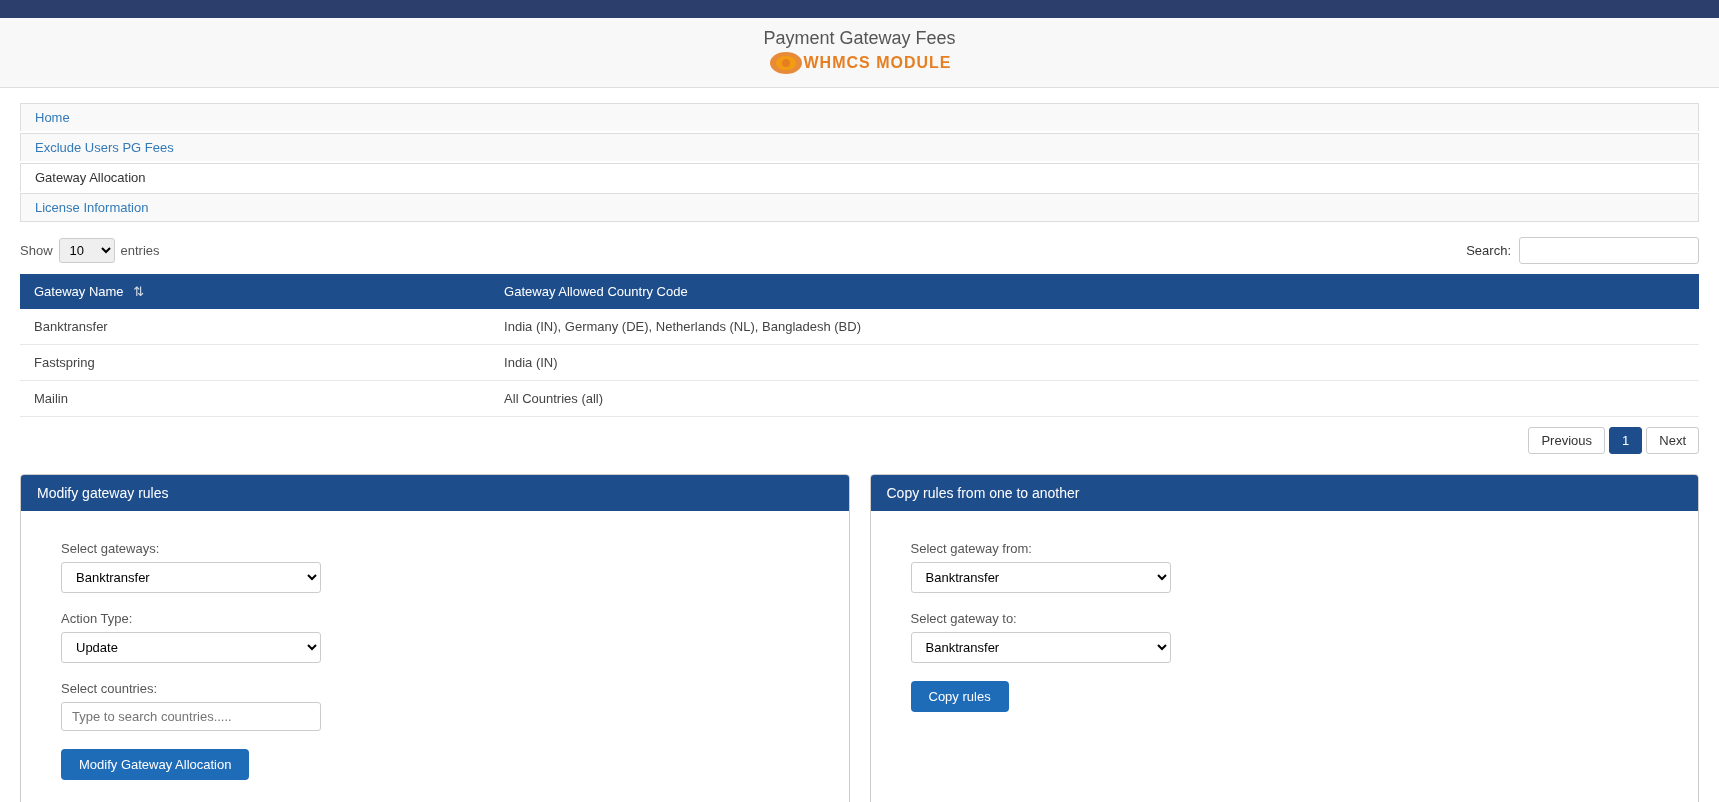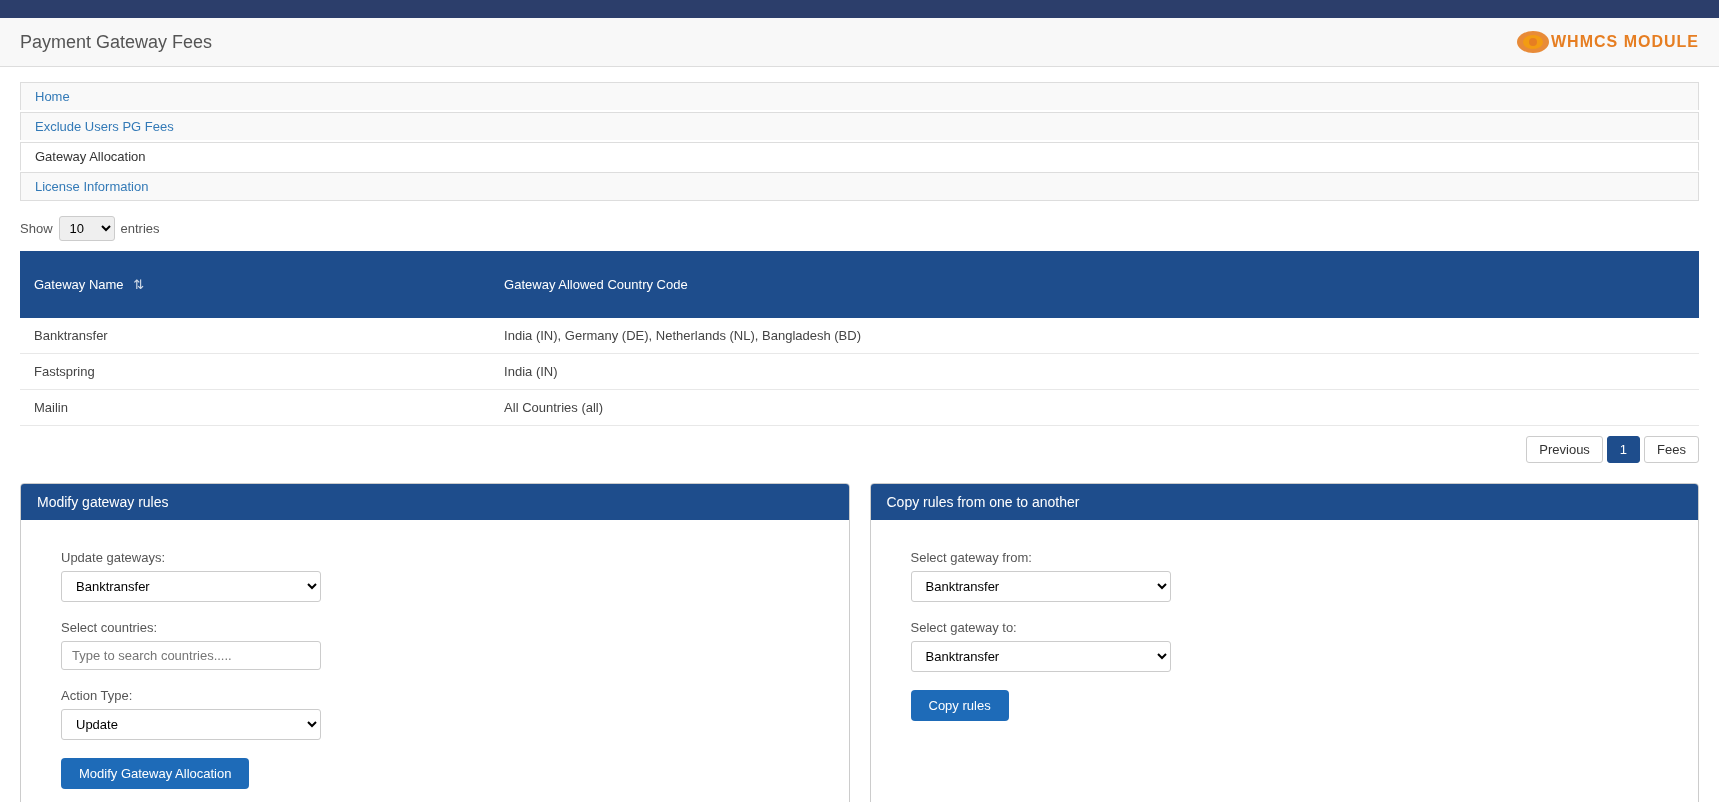--- a/index.html
+++ b/index.html
@@ -10,20 +10,21 @@
       height: 18px;
     }
 
     .header {
       background: #f8f8f8;
       border-bottom: 1px solid #ddd;
       padding: 10px 20px;
       display: flex;
       justify-content: space-between;
       align-items: center;
+      flex-direction: column;
     }
 
     .header-title {
       font-size: 18px;
       font-weight: normal;
       color: #555;
     }
 
     .logo-area {
       display: flex;
@@ -118,21 +119,21 @@
       border-collapse: collapse;
       margin-bottom: 10px;
     }
 
     thead tr {
       background: #1e4d8c;
       color: #fff;
     }
 
     thead th {
-      padding: 26px 14px;
+      padding: 10px 14px;
       text-align: left;
       font-size: 13px;
       font-weight: normal;
     }
 
     thead th:first-child {
       width: 28%;
     }
 
     .sort-icon {
@@ -267,20 +268,24 @@
   <div class="controls-row">
     <div class="show-entries">
       <span>Show</span>
       <select>
         <option>10</option>
         <option>25</option>
         <option>50</option>
         <option>100</option>
       </select>
       <span>entries</span>
+    </div>
+    <div class="search-area">
+      <label>Search:</label>
+      <input type="text" style="">
     </div>
   </div>
 
   <table>
     <thead>
       <tr>
         <th>
           <span>Gateway Name</span>
           <span class="sort-icon">⇅</span>
         </th>
@@ -301,50 +306,50 @@
         <tr>
       <td>Mailin</td>
       <td>All Countries (all)</td>
     </tr>
       </tbody>
   </table>
 
   <div class="pagination-row">
     <button class="pagination-btn">Previous</button>
     <button class="pagination-btn active">1</button>
-    <button class="pagination-btn">Fees</button>
+    <button class="pagination-btn">Next</button>
   </div>
 
   <div class="panels-row">
 
     <div class="panel">
       <div class="panel-header">
         <span>Modify gateway rules</span>
       </div>
       <div class="panel-body">
         <div class="form-group">
-          <label>Update gateways:</label>
+          <label>Select gateways:</label>
           <select>
             <option>Banktransfer</option>
             <option>Fastspring</option>
             <option>Mailin</option>
             <option>Paypal</option>
           </select>
         </div>
         <div class="form-group">
-          <label>Select countries:</label>
-          <input type="text" placeholder="Type to search countries....." style="">
-        </div>
-        <div class="form-group">
           <label>Action Type:</label>
           <select>
             <option>Update</option>
             <option>Replace</option>
             <option>Delete</option>
           </select>
+        </div>
+        <div class="form-group">
+          <label>Select countries:</label>
+          <input type="text" placeholder="Type to search countries....." style="">
         </div>
         <button class="btn-primary">Modify Gateway Allocation</button>
       </div>
     </div>
 
     <div class="panel panel-copy">
       <div class="panel-header">
         <span>Copy rules from one to another</span>
       </div>
       <div class="panel-body">

